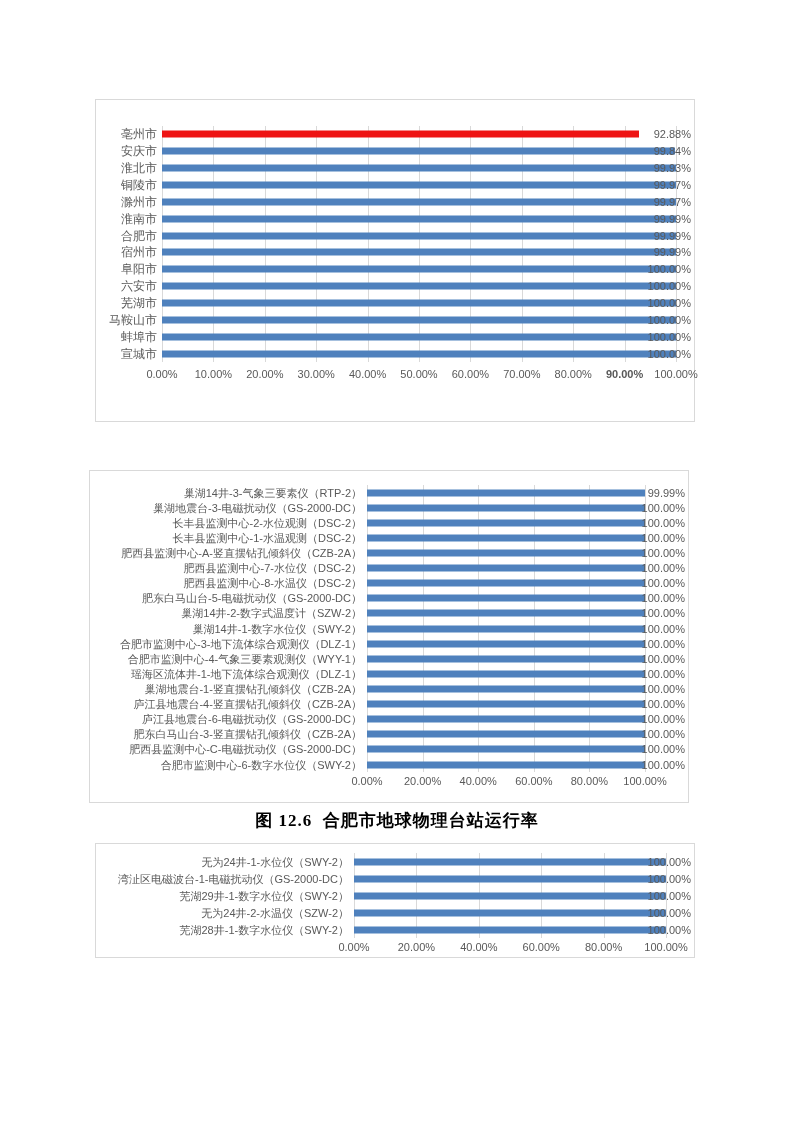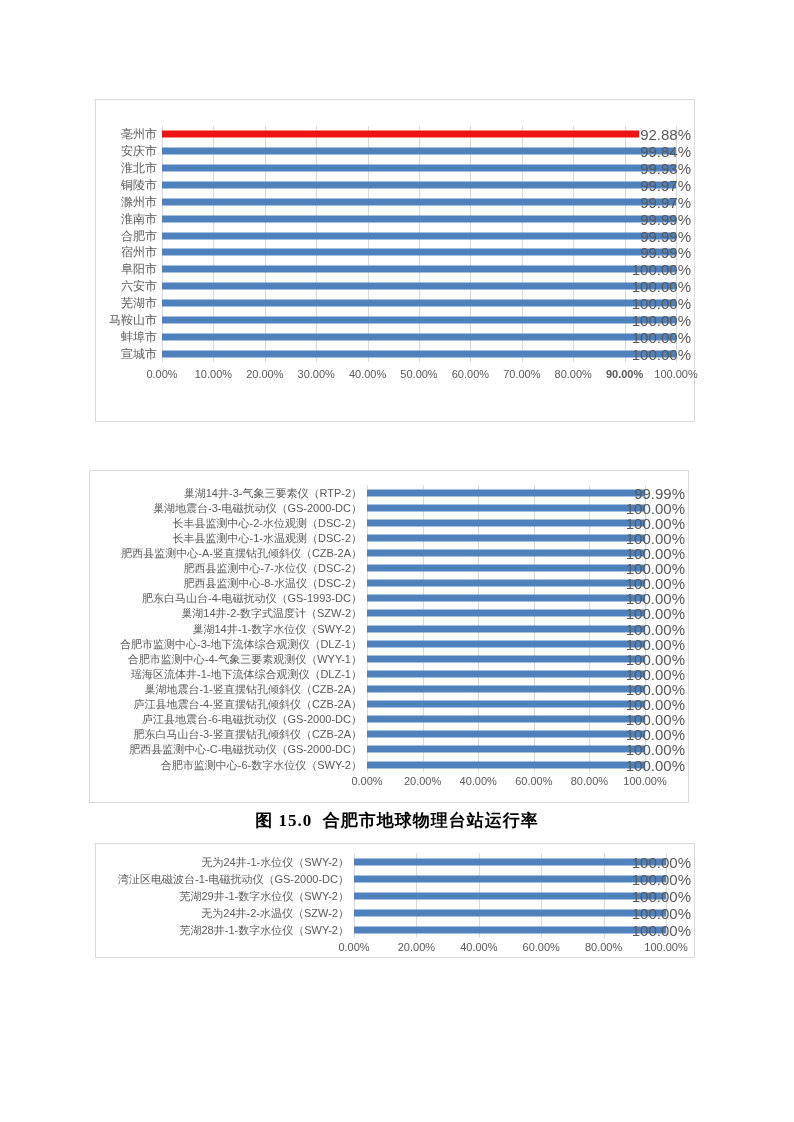--- a/index.html
+++ b/index.html
@@ -23,21 +23,21 @@
     position:absolute; right:100%; margin-right:5px; top:50%;
     transform:translateY(-50%); white-space:nowrap;
     font-size:var(--cs); color:#595959; letter-spacing:0;
   }
   .bar {
     position:absolute; left:0; top:50%; transform:translateY(-50%);
     height:7px;
   }
   .val {
     position:absolute; right:var(--vr); top:50%; transform:translateY(-50%);
-    font-size:15px; color:#595959; white-space:nowrap;
+    font-size:11px; color:#595959; white-space:nowrap;
   }
 
   .xaxis {
     position:absolute; left:var(--pl); top:var(--xt);
     width:var(--pw); height:14px;
   }
   .tick-label {
     position:absolute; transform:translateX(-50%); top:0;
     font-size:11px; color:#595959; white-space:nowrap;
   }
@@ -201,21 +201,21 @@
           <div class="cat">肥西县监测中心-7-水位仪（DSC-2）</div>
           <div class="bar" style="width: 100%; background: rgb(79, 129, 189);"></div>
           <div class="val">100.00%</div>
         </div>
         <div class="brow">
           <div class="cat">肥西县监测中心-8-水温仪（DSC-2）</div>
           <div class="bar" style="width: 100%; background: rgb(79, 129, 189);"></div>
           <div class="val">100.00%</div>
         </div>
         <div class="brow">
-          <div class="cat">肥东白马山台-4-电磁扰动仪（GS-1993-DC）</div>
+          <div class="cat">肥东白马山台-5-电磁扰动仪（GS-2000-DC）</div>
           <div class="bar" style="width: 100%; background: rgb(79, 129, 189);"></div>
           <div class="val">100.00%</div>
         </div>
         <div class="brow">
           <div class="cat">巢湖14井-2-数字式温度计（SZW-2）</div>
           <div class="bar" style="width: 100%; background: rgb(79, 129, 189);"></div>
           <div class="val">100.00%</div>
         </div>
         <div class="brow">
           <div class="cat">巢湖14井-1-数字水位仪（SWY-2）</div>
@@ -271,21 +271,21 @@
       <div class="xaxis">
         <div class="tick-label" style="left: 0%;">0.00%</div>
         <div class="tick-label" style="left: 20%;">20.00%</div>
         <div class="tick-label" style="left: 40%;">40.00%</div>
         <div class="tick-label" style="left: 60%;">60.00%</div>
         <div class="tick-label" style="left: 80%;">80.00%</div>
         <div class="tick-label" style="left: 100%;">100.00%</div>
       </div>
     </div>
 
-  <div class="caption" style="top:809px;">图 15.0  合肥市地球物理台站运行率</div>
+  <div class="caption" style="top:809px;">图 12.6  合肥市地球物理台站运行率</div>
 
   <div class="chart" style="left:95px; top:843px; width:598px; height:113px;
               --pl:258px; --pt:9px; --pw:312px; --ph:85px; --xt:97px; --vr:-25px; --cs:11px;">
       <div class="grid">
         <div class="gridline" style="left: 0%;"></div>
         <div class="gridline" style="left: 20%;"></div>
         <div class="gridline" style="left: 40%;"></div>
         <div class="gridline" style="left: 60%;"></div>
         <div class="gridline" style="left: 80%;"></div>
         <div class="gridline" style="left: 100%;"></div>

